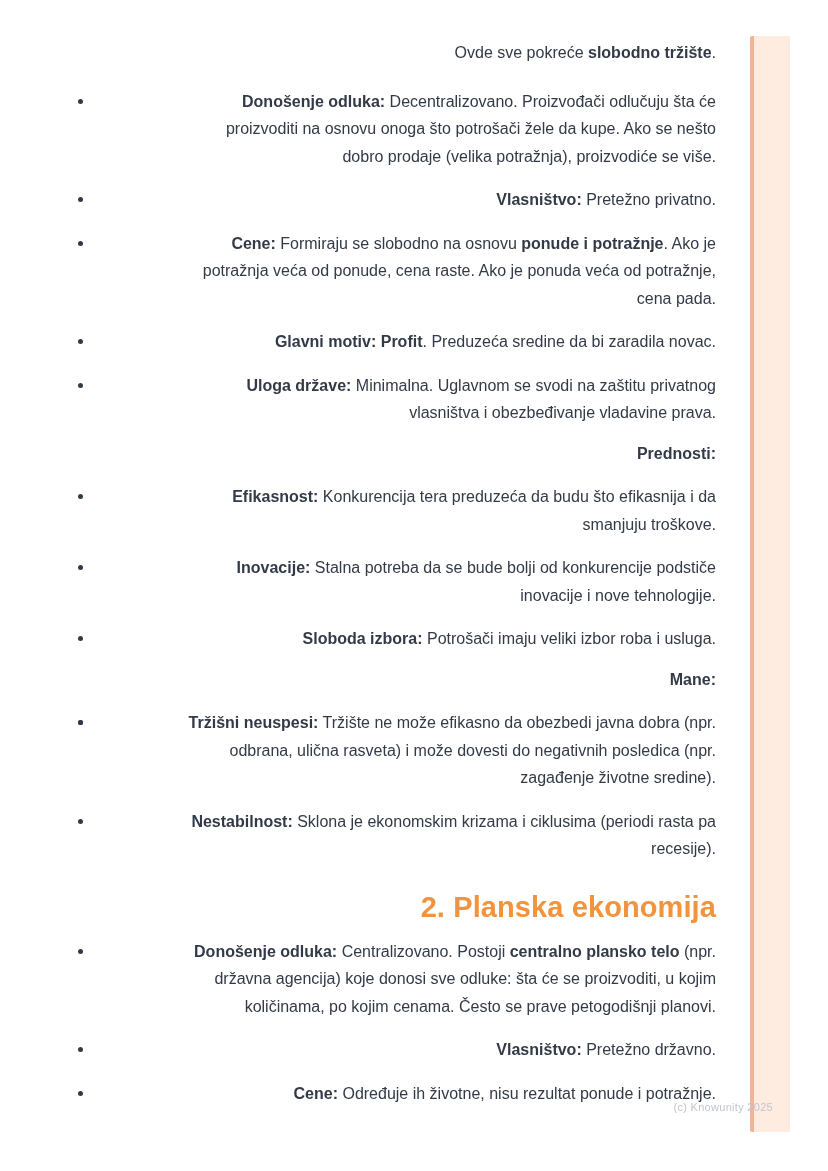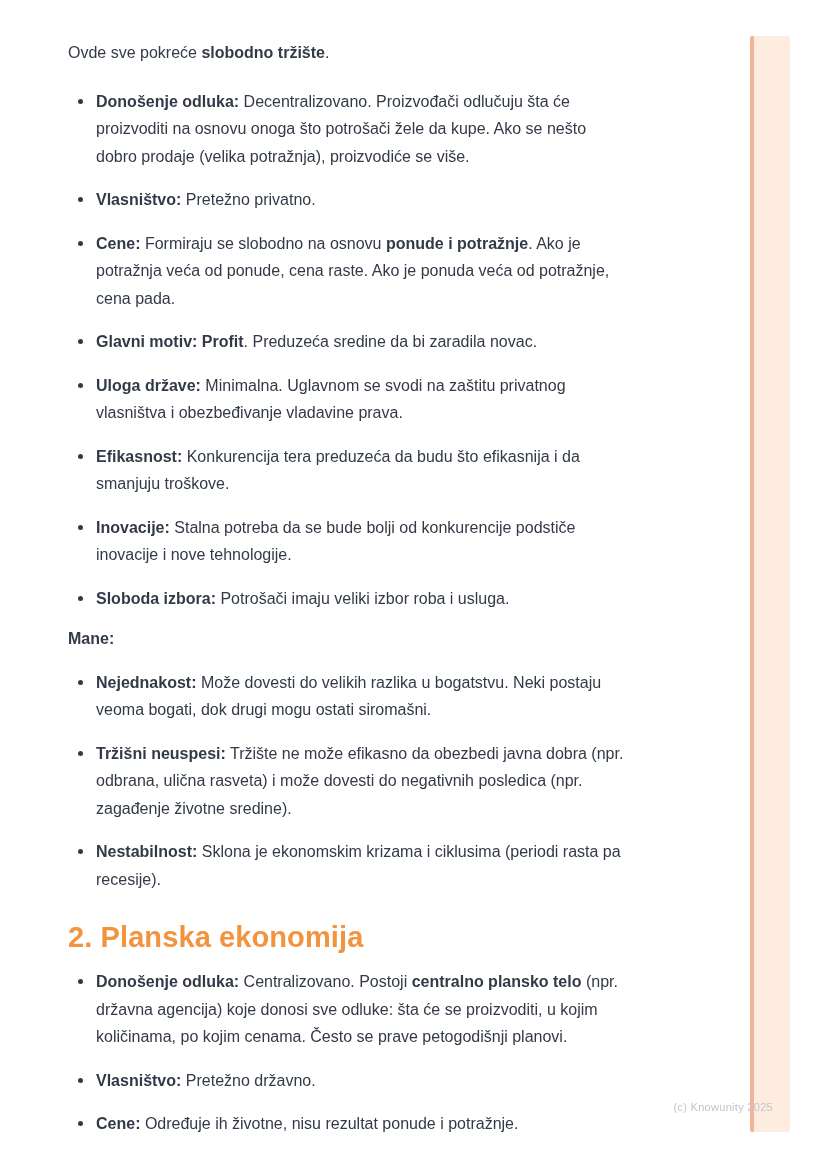--- a/index.html
+++ b/index.html
@@ -19,21 +19,21 @@
     position:absolute;left:750px;top:36px;width:40px;height:1096px;
     background:var(--stripe-fill);
     border-left:4px solid var(--stripe-edge);
     box-sizing:border-box;border-radius:2px;
     z-index:1;
   }
   .doc{
     position:absolute;left:68px;top:39px;width:648px;
     font-size:16px;line-height:27.5px;z-index:2;
   }
-  .doc > *{margin:0;}
+  .doc > *{margin:0;text-align:right;}
   .doc p.para{margin-top:15px;}
   .doc p.para.intro{margin-top:0;}
   .doc p.subhead{margin-top:13px;font-weight:700;}
   .doc h2{
     margin-top:29px;font-size:29px;line-height:30px;font-weight:700;
     color:var(--accent);letter-spacing:0.1px;
   }
   .doc ul{list-style:none;padding:0;margin-top:13px;}
   .doc > ul:first-of-type{margin-top:21px;}
   .doc li{position:relative;padding-left:28px;margin-bottom:5px;margin-top:16px;}
@@ -56,28 +56,29 @@
 
 <main class="doc">
     <p class="para intro"><span>Ovde sve pokreće </span><strong>slobodno tržište</strong><span>.</span></p>
     <ul>
       <li><span class="dot"></span><span><strong>Donošenje odluka:</strong><span> Decentralizovano. Proizvođači odlučuju šta će</span><br><span>proizvoditi na osnovu onoga što potrošači žele da kupe. Ako se nešto</span><br><span>dobro prodaje (velika potražnja), proizvodiće se više.</span></span></li>
       <li><span class="dot"></span><span><strong>Vlasništvo:</strong><span> Pretežno privatno.</span></span></li>
       <li><span class="dot"></span><span><strong>Cene:</strong><span> Formiraju se slobodno na osnovu </span><strong>ponude i potražnje</strong><span>. Ako je</span><br><span>potražnja veća od ponude, cena raste. Ako je ponuda veća od potražnje,</span><br><span>cena pada.</span></span></li>
       <li><span class="dot"></span><span><strong>Glavni motiv: Profit</strong><span>. Preduzeća sredine da bi zaradila novac.</span></span></li>
       <li><span class="dot"></span><span><strong>Uloga države:</strong><span> Minimalna. Uglavnom se svodi na zaštitu privatnog</span><br><span>vlasništva i obezbeđivanje vladavine prava.</span></span></li>
     </ul>
+    <p class="subhead"><strong>Prednosti:</strong></p>
     <ul>
       <li><span class="dot"></span><span><strong>Efikasnost:</strong><span> Konkurencija tera preduzeća da budu što efikasnija i da</span><br><span>smanjuju troškove.</span></span></li>
       <li><span class="dot"></span><span><strong>Inovacije:</strong><span> Stalna potreba da se bude bolji od konkurencije podstiče</span><br><span>inovacije i nove tehnologije.</span></span></li>
       <li><span class="dot"></span><span><strong>Sloboda izbora:</strong><span> Potrošači imaju veliki izbor roba i usluga.</span></span></li>
     </ul>
     <p class="subhead"><strong>Mane:</strong></p>
     <ul>
-      <li><span class="dot"></span><span><strong>Nejednakost:</strong><span> Može dovesti do velikih razlika u bogatstvu. Neki postaju</span><br><span>veoma bogati, dok drugi mogu ostati siromašni.</span></span></li>
+      <li><span class="dot"></span></li>
       <li><span class="dot"></span><span><strong>Tržišni neuspesi:</strong><span> Tržište ne može efikasno da obezbedi javna dobra (npr.</span><br><span>odbrana, ulična rasveta) i može dovesti do negativnih posledica (npr.</span><br><span>zagađenje životne sredine).</span></span></li>
       <li><span class="dot"></span><span><strong>Nestabilnost:</strong><span> Sklona je ekonomskim krizama i ciklusima (periodi rasta pa</span><br><span>recesije).</span></span></li>
     </ul>
     <h2><span>2. Planska ekonomija</span></h2>
     <ul>
       <li><span class="dot"></span><span><strong>Donošenje odluka:</strong><span> Centralizovano. Postoji </span><strong>centralno plansko telo</strong><span> (npr.</span><br><span>državna agencija) koje donosi sve odluke: šta će se proizvoditi, u kojim</span><br><span>količinama, po kojim cenama. Često se prave petogodišnji planovi.</span></span></li>
       <li><span class="dot"></span><span><strong>Vlasništvo:</strong><span> Pretežno državno.</span></span></li>
       <li><span class="dot"></span><span><strong>Cene:</strong><span> Određuje ih životne, nisu rezultat ponude i potražnje.</span></span></li>
     </ul>
   </main>

